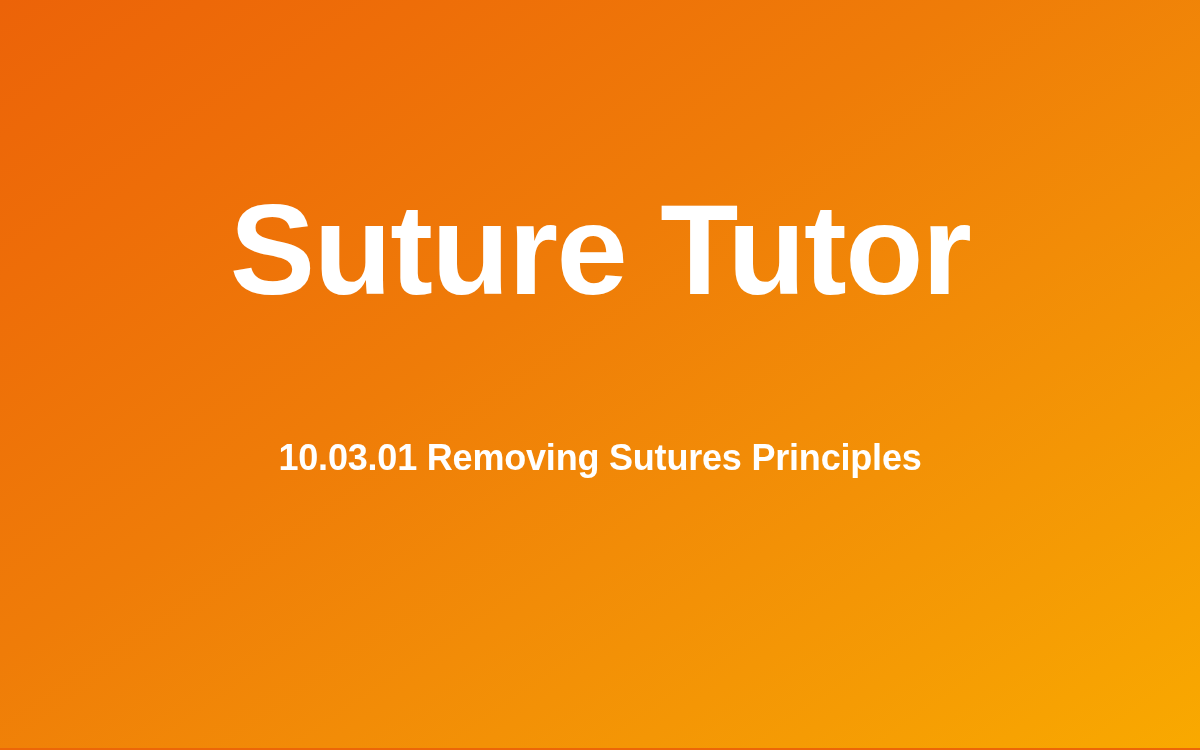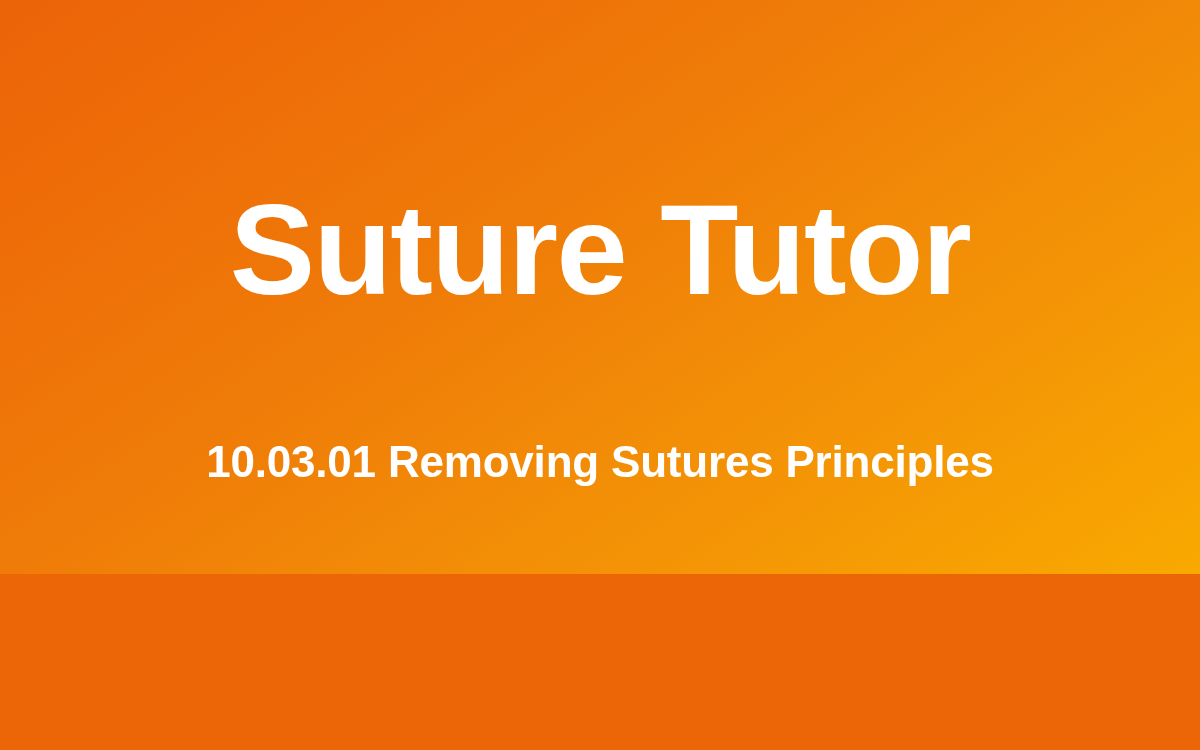--- a/index.html
+++ b/index.html
@@ -13,21 +13,21 @@
     height: 750px;
     overflow: hidden;
     font-family: "Liberation Sans", sans-serif;
     background: #EC6608;
   }
 
   
   .slide {
     position: relative;
     width: 1200px;
-    height: 574px;
+    height: 748px;
     box-sizing: border-box;
     overflow: hidden;
     
     background-image: linear-gradient(
         146deg,
         #EC6308 0%,
         #EE6D08 18%,
         #EF7C08 42%,
         #F28C07 62%,
         #F59B04 82%,
@@ -70,21 +70,21 @@
     text-align: center;
     line-height: 1;
   }
 
   .slide-subtitle {
     display: block;
     margin: 0;
     padding: 0;
     color: #FFFFFF;
     font-family: "Liberation Sans", sans-serif;
-    font-size: 44px;
+    font-size: 36px;
     font-weight: bold;
     letter-spacing: -0.2px;
     line-height: 1.15;
     white-space: nowrap;
   }
 </style>
 </head>
 <body>
 
 <div class="slide">

